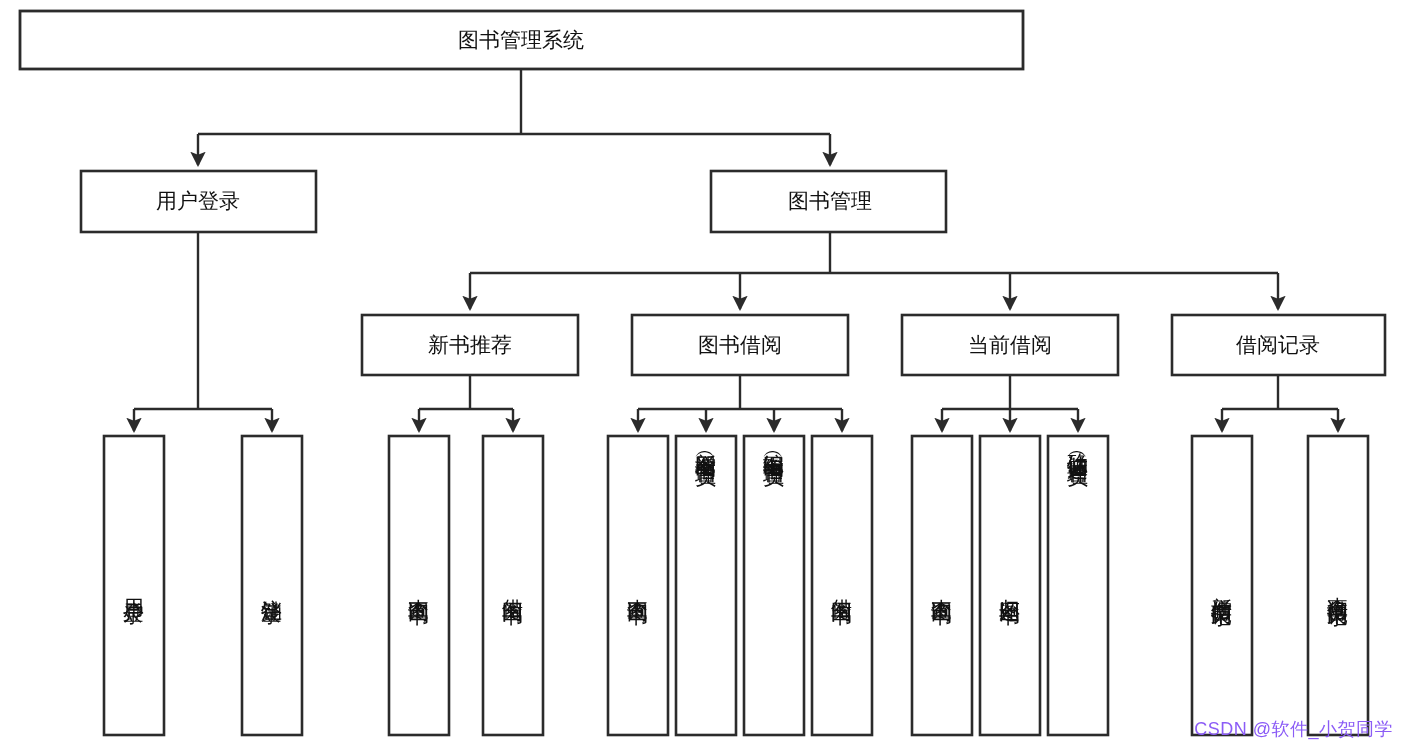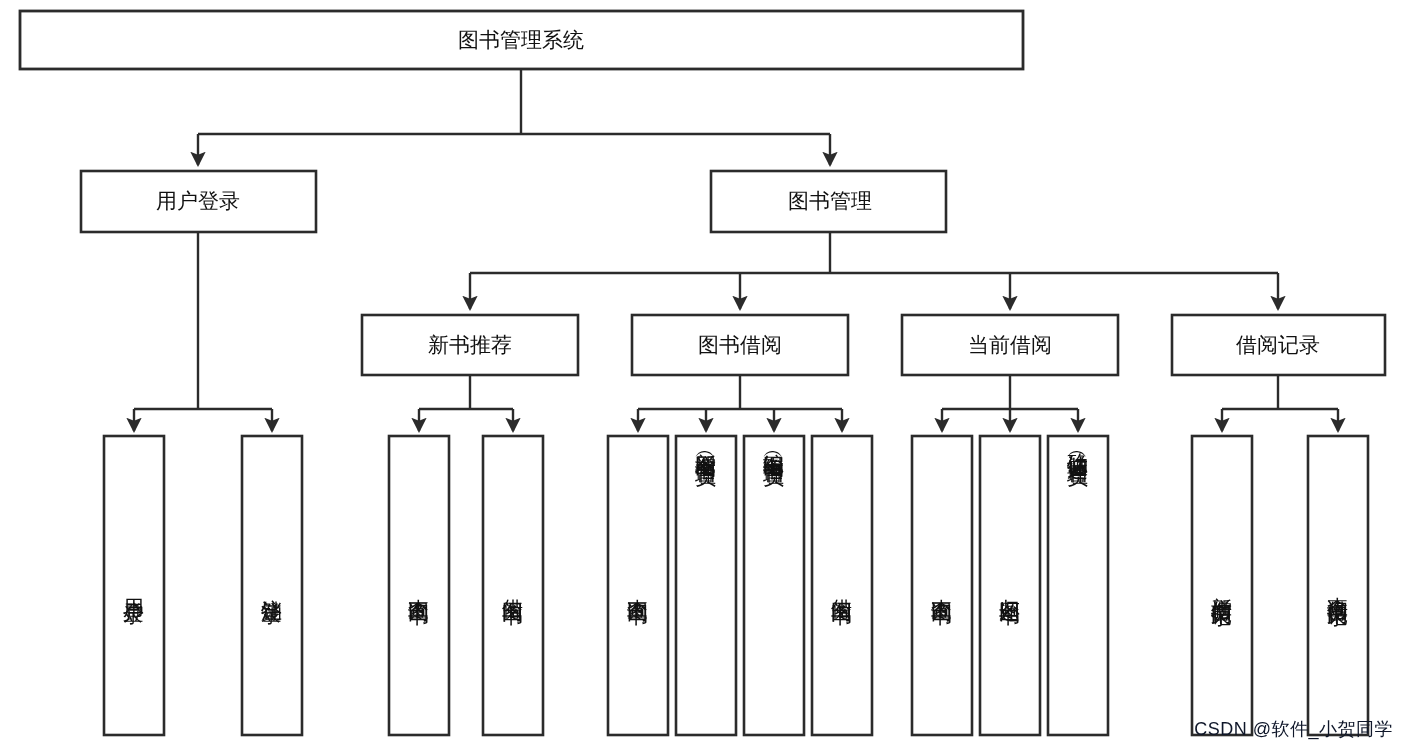--- a/index.html
+++ b/index.html
@@ -61,21 +61,21 @@
     letter-spacing: 2px;
     color: #111111;
     white-space: nowrap;
   }
   .watermark {
     position: absolute;
     right: 12px;
     bottom: 6px;
     font-family: "Liberation Sans", "DejaVu Sans", sans-serif;
     font-size: 18px;
-    color: #0f172a;
+    color: #8b5cf6;
     letter-spacing: 0.5px;
     white-space: nowrap;
   }
 </style>
 </head>
 <body>
 
 <div id="diagram-root">
 
   <svg id="flow" viewBox="0 0 1405 747">

